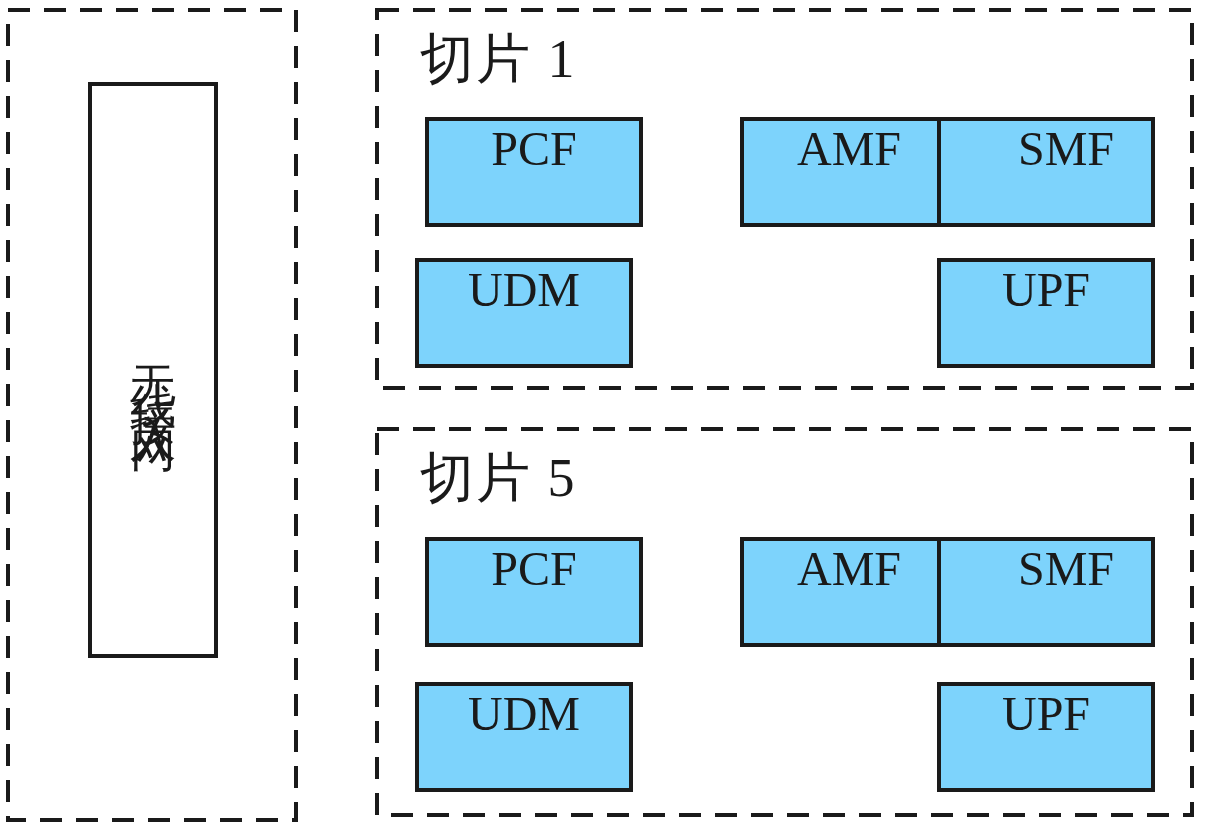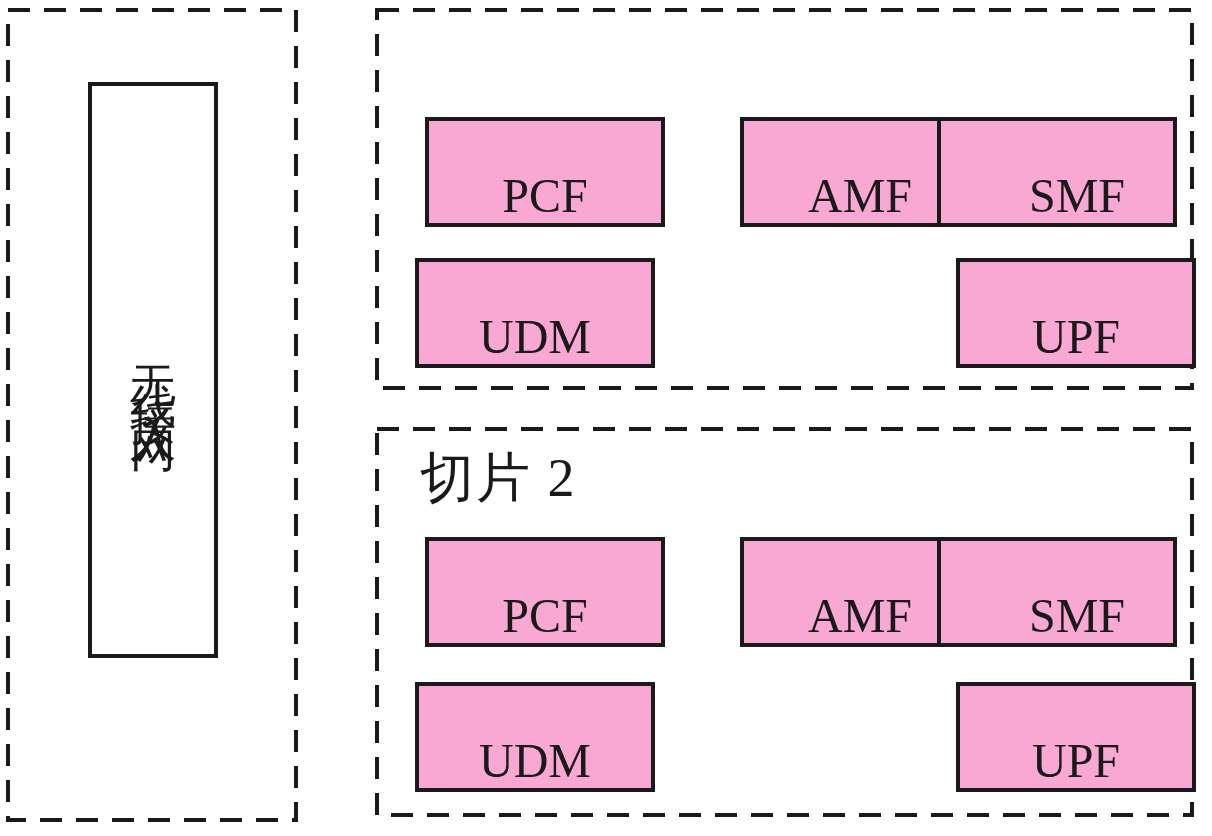--- a/index.html
+++ b/index.html
@@ -51,32 +51,32 @@
     position: absolute;
     left: 45px; top: 22px;
     font-size: 54px;
     line-height: 1.1;
     letter-spacing: 2px;
   }
   .node {
     position: absolute;
     box-sizing: border-box;
     border: 4px solid #1a1a1a;
-    width: 240px; height: 110px;
+    width: 218px; height: 110px;
     display: flex;
-    align-items: flex-end;
+    align-items: flex-start;
     justify-content: center;
     font-size: 48px;
-    background: #f9a8d4;
+    background: #7dd3fc;
   }
   .node-pcf { left: 50px;  top: 109px; }
   .node-amf { left: 325px; top: 109px; margin-left: 40px; }
   .node-smf { left: 562px; top: 109px; padding-left: 40px; }
   .node-udm { left: 40px;  top: 250px; }
-  .node-upf { left: 581px; top: 250px; }
+  .node-upf { left: 562px; top: 250px; }
   .slice-2 .node-pcf, .slice-2 .node-amf, .slice-2 .node-smf { top: 110px; }
   .slice-2 .node-udm, .slice-2 .node-upf { top: 255px; }
 </style>
 </head>
 <body>
 
 <div class="canvas">
 
   <div class="dashed-panel ran-panel">
     <svg class="border-svg" viewBox="0 0 292 814" preserveAspectRatio="none">
@@ -84,20 +84,21 @@
     </svg>
     <div class="ran-box">
       <div class="ran-label">无线接入网</div>
     </div>
   </div>
 
   <div class="dashed-panel slice-1">
     <svg class="border-svg" viewBox="0 0 819 382" preserveAspectRatio="none">
       <rect x="2" y="2" width="815" height="378" fill="none" stroke="#1a1a1a" stroke-width="4" stroke-dasharray="22 14"></rect>
     </svg>
+    <div class="slice-title">切片 1</div>
     <div class="node node-pcf">
       <span>PCF</span>
     </div>
     <div class="node node-amf">
       <span>AMF</span>
     </div>
     <div class="node node-smf">
       <span>SMF</span>
     </div>
     <div class="node node-udm">
@@ -105,21 +106,21 @@
     </div>
     <div class="node node-upf">
       <span>UPF</span>
     </div>
   </div>
 
   <div class="dashed-panel slice-2">
     <svg class="border-svg" viewBox="0 0 819 390" preserveAspectRatio="none">
       <rect x="2" y="2" width="815" height="386" fill="none" stroke="#1a1a1a" stroke-width="4" stroke-dasharray="22 14"></rect>
     </svg>
-    <div class="slice-title">切片 2</div>
+    <div class="slice-title">切片 5</div>
     <div class="node node-pcf">
       <span>PCF</span>
     </div>
     <div class="node node-amf">
       <span>AMF</span>
     </div>
     <div class="node node-smf">
       <span>SMF</span>
     </div>
     <div class="node node-udm">

